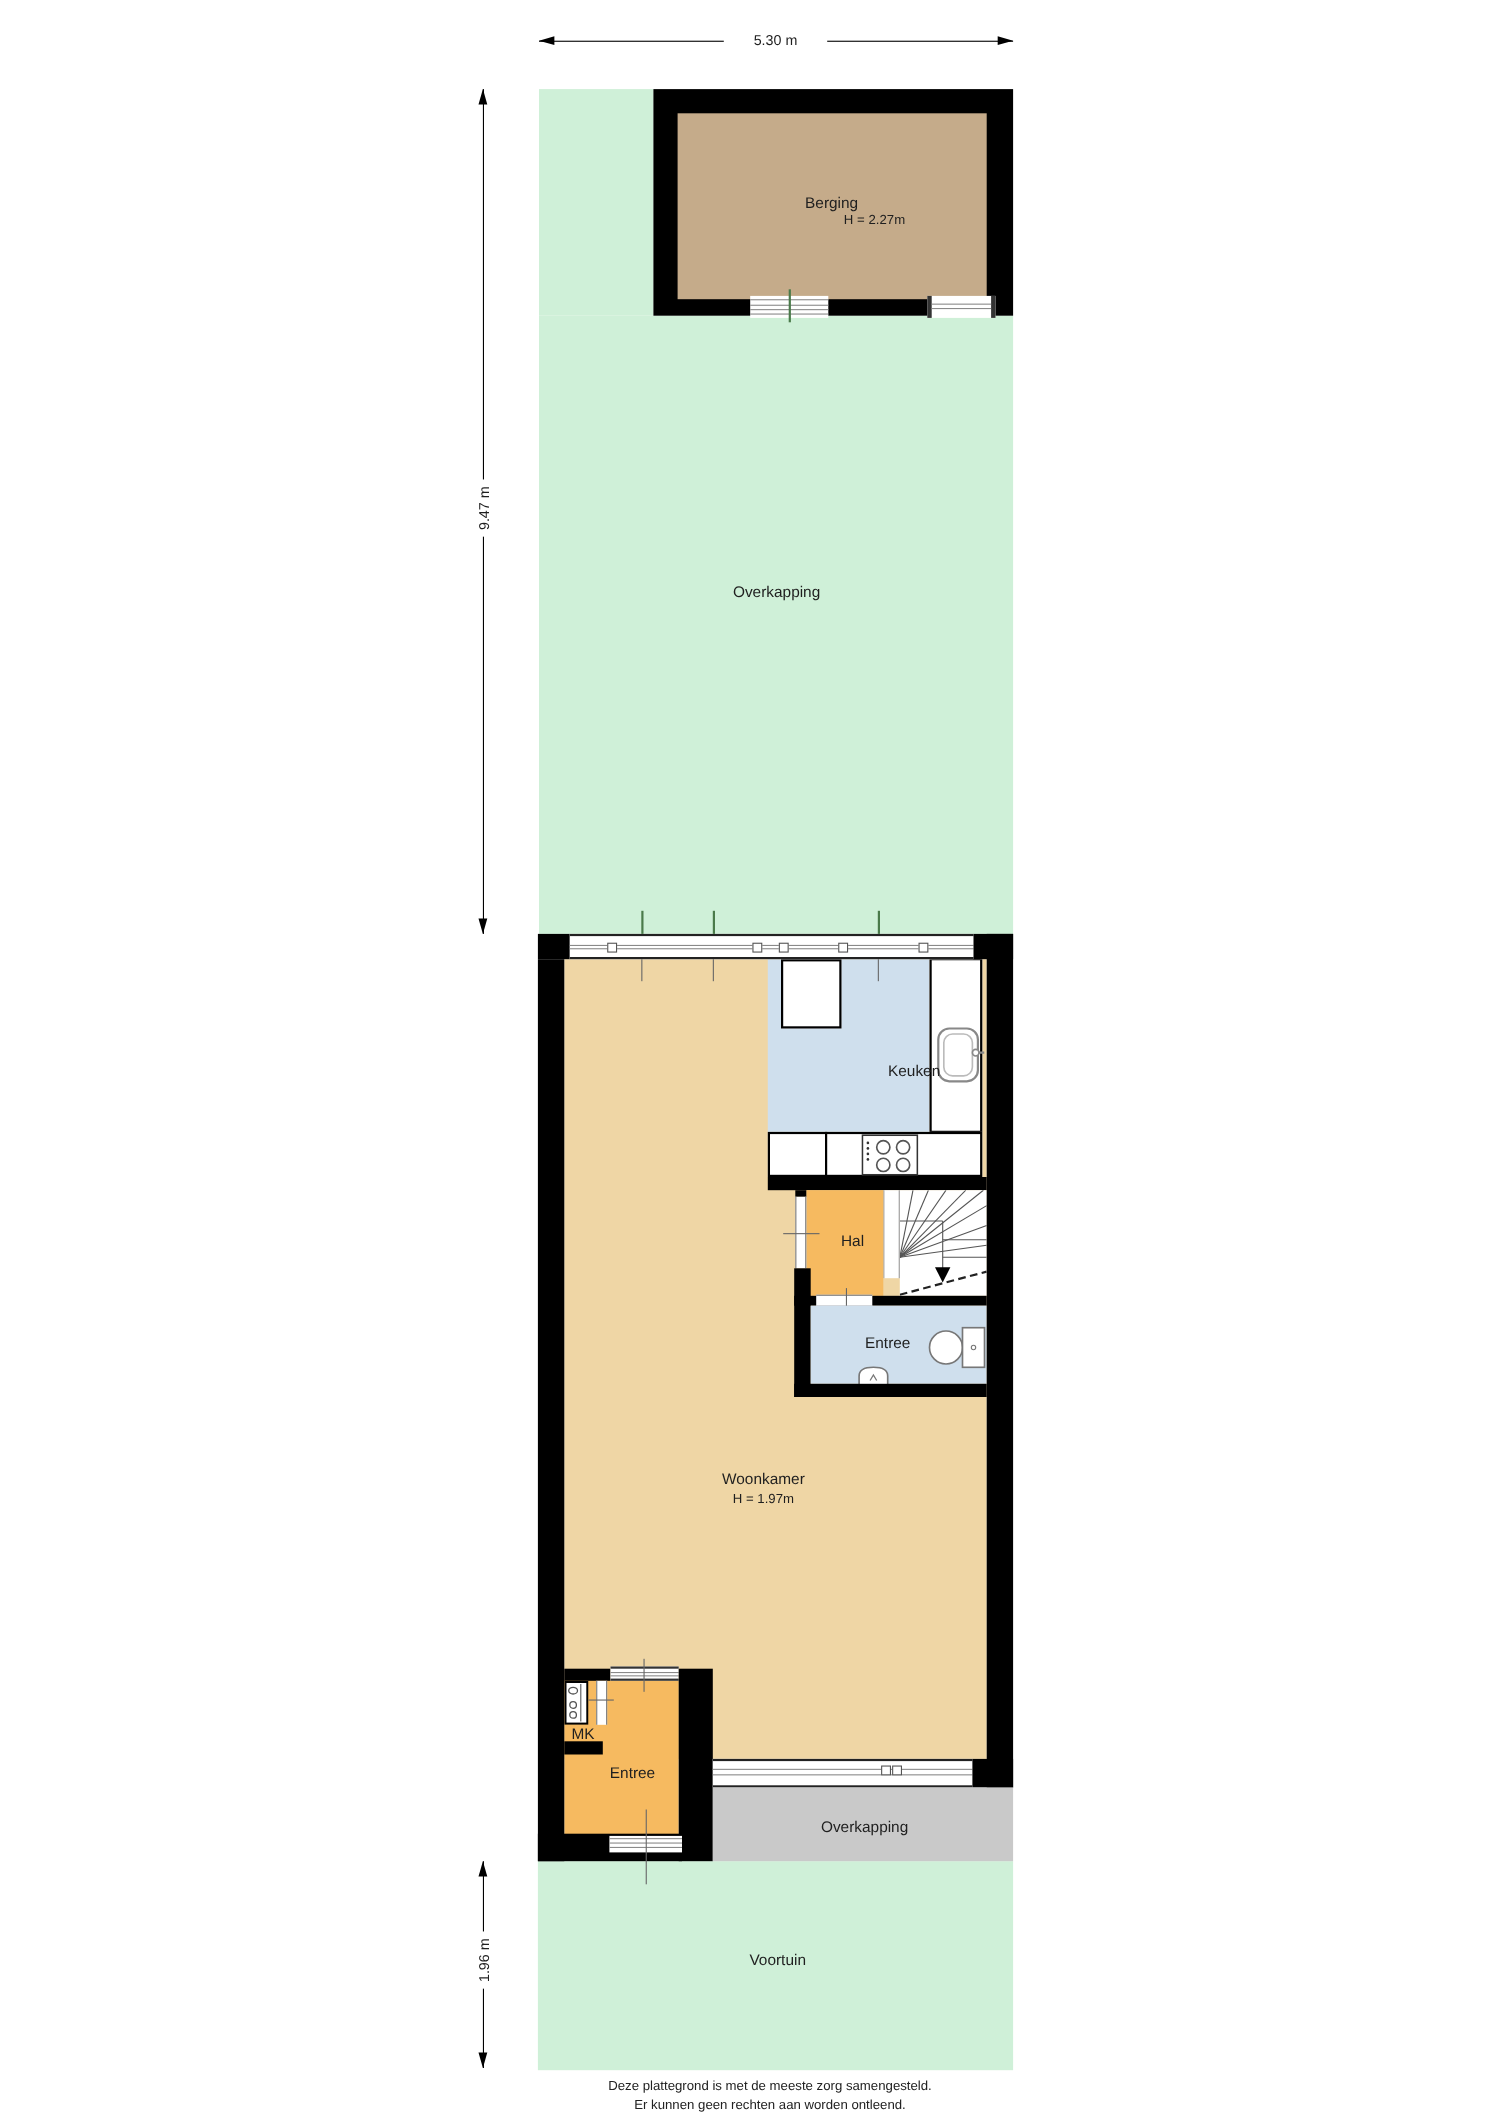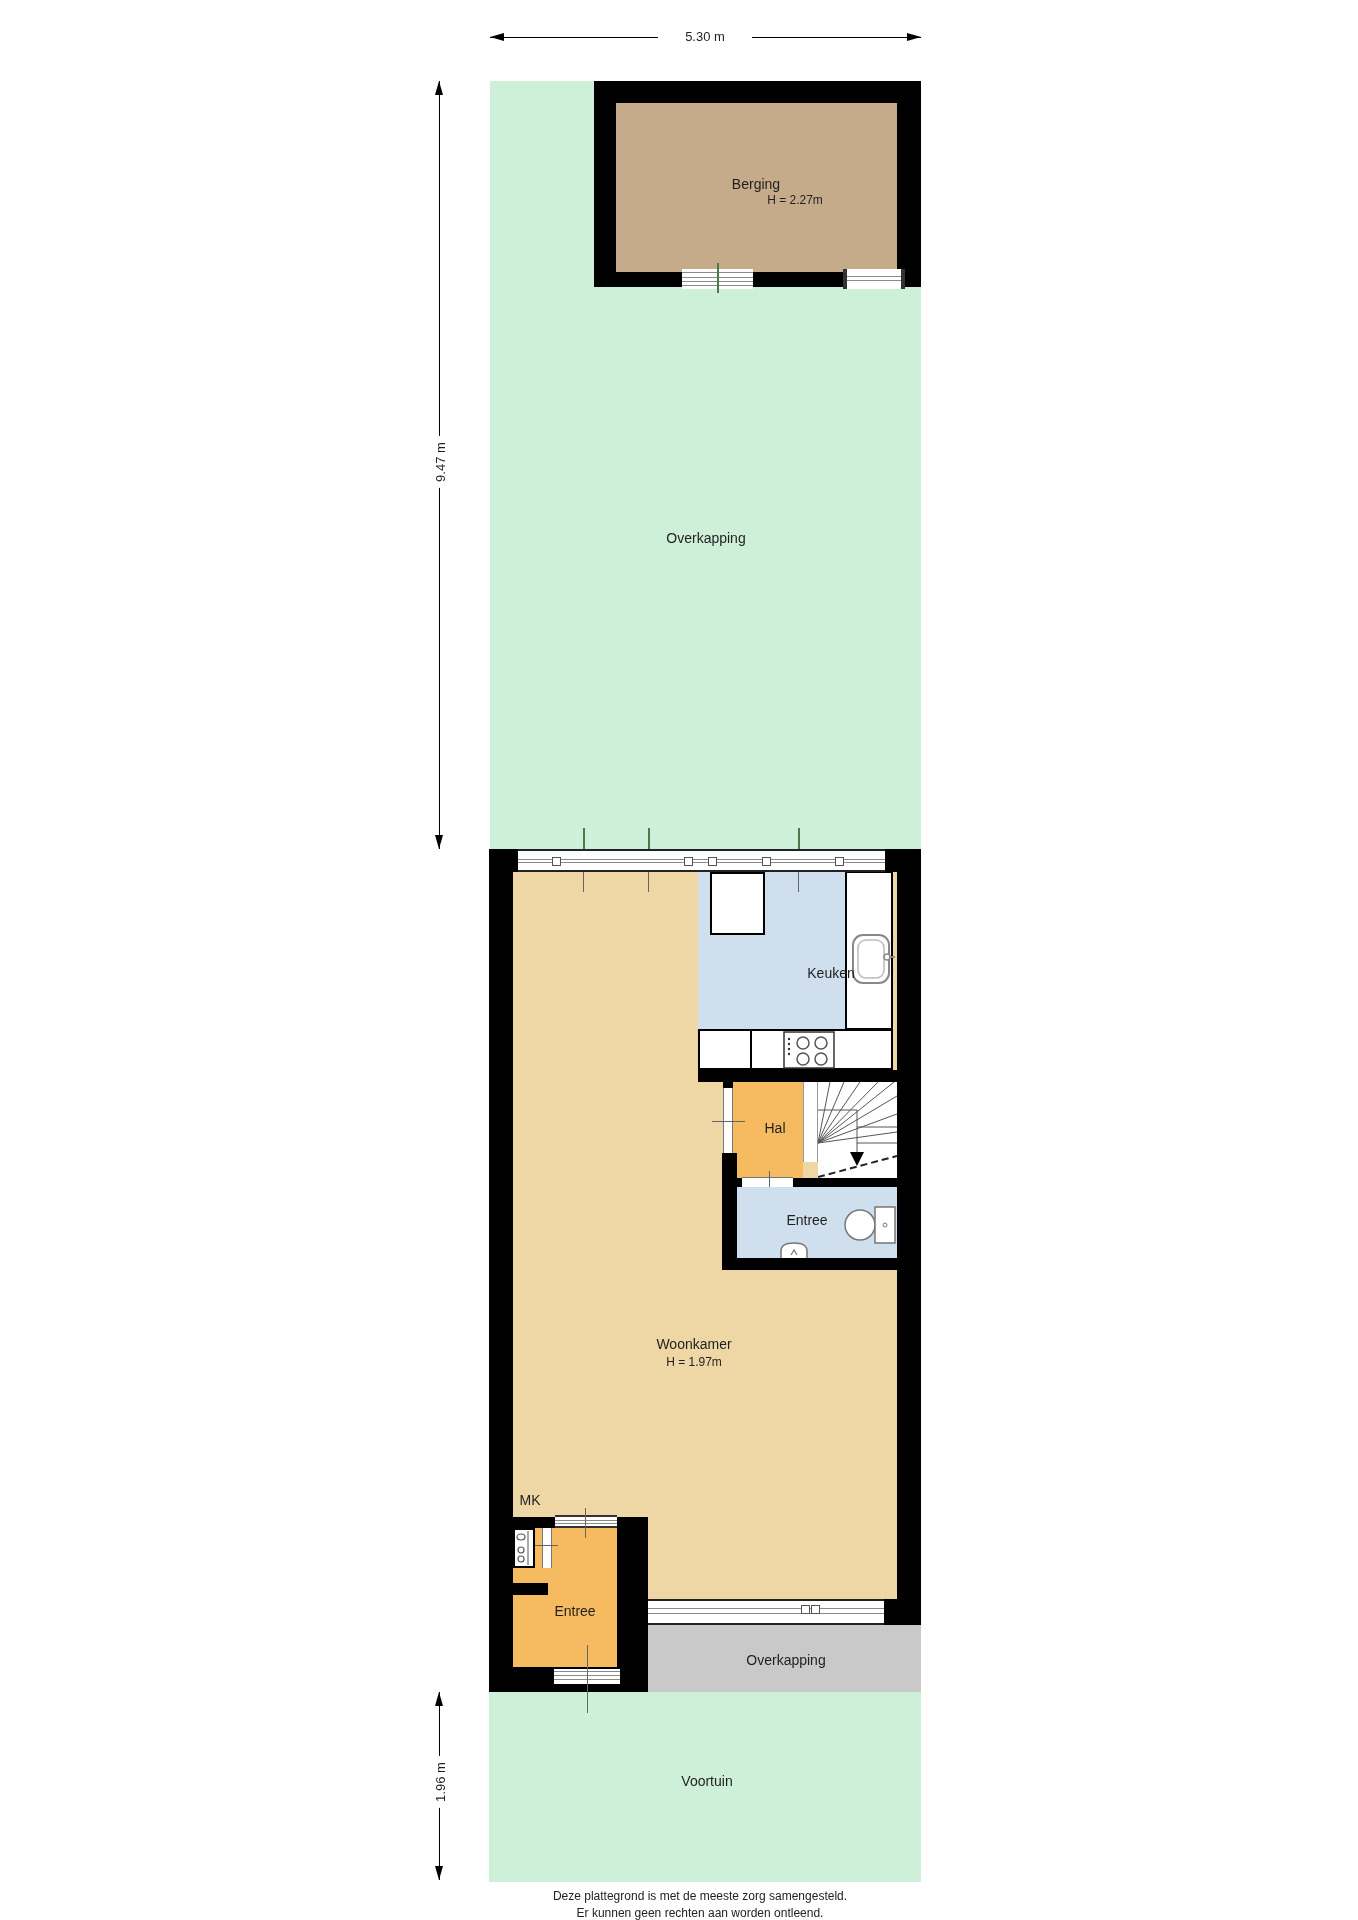--- a/index.html
+++ b/index.html
@@ -174,21 +174,21 @@
   <div class="tickN" style="left:798px;top:872px;width:1px;height:20px;"></div>
 
   <div class="lbl" style="left:756px;top:184px;">Berging</div>
   <div class="lbl sub" style="left:756px;top:200px;margin-left:39px;">H = 2.27m</div>
   <div class="lbl" style="left:706px;top:538px;">Overkapping</div>
   <div class="lbl" style="left:795px;top:973px;margin-left:36px;">Keuken</div>
   <div class="lbl" style="left:775px;top:1128px;">Hal</div>
   <div class="lbl" style="left:807px;top:1220px;">Entree</div>
   <div class="lbl" style="left:694px;top:1344px;">Woonkamer</div>
   <div class="lbl sub" style="left:694px;top:1362px;">H = 1.97m</div>
-  <div class="lbl" style="left:530px;top:1500px;">MK</div>
+  <div class="lbl" style="left:530px;top:1576px;">MK</div>
   <div class="lbl" style="left:575px;top:1611px;">Entree</div>
   <div class="lbl" style="left:786px;top:1660px;">Overkapping</div>
   <div class="lbl" style="left:707px;top:1781px;">Voortuin</div>
 
   <div class="dimline" style="left:490px;top:37px;width:431px;height:1px;"></div>
   <div class="ar" style="left:490px;top:33px;border-width:4.5px 14px 4.5px 0;border-color:transparent #000 transparent transparent;"></div>
   <div class="ar" style="left:907px;top:33px;border-width:4.5px 0 4.5px 14px;border-color:transparent transparent transparent #000;"></div>
   <div class="dimlbl" style="left:658px;top:29px;width:94px;">5.30 m</div>
 
   <div class="dimline" style="left:439px;top:81px;width:1px;height:768px;"></div>

